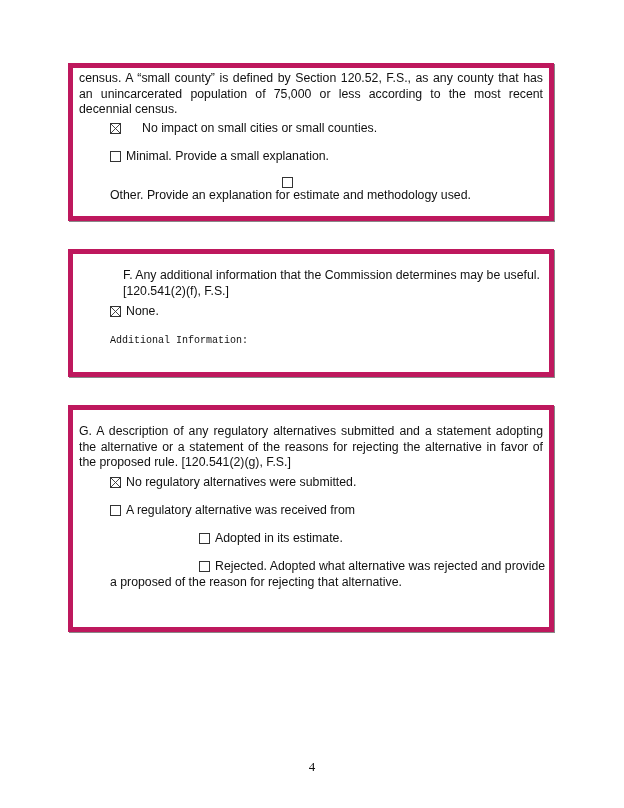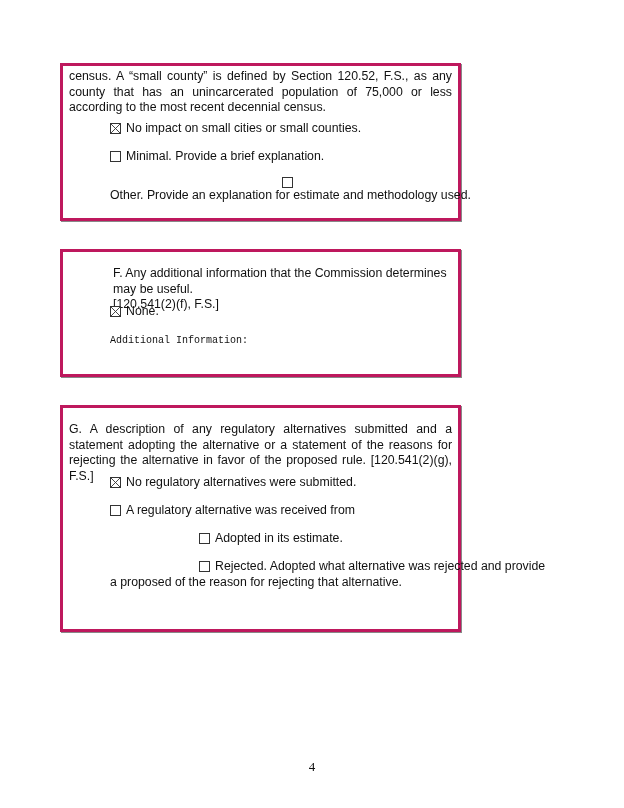--- a/index.html
+++ b/index.html
@@ -1,48 +1,48 @@
 <!DOCTYPE html>
 <html><head>
 <meta charset="utf-8">
 <style>
   html, body { margin: 0; padding: 0; background: #ffffff; }
   body { width: 624px; height: 808px; position: relative; overflow: hidden;
          font-family: "Liberation Sans", sans-serif; color: #111; }
-  .box { position: absolute; left: 60px; width: 401px; border: 3px solid #be185d;
+  .box { position: absolute; left: 68px; width: 486px; border: 5px solid #be185d;
          box-shadow: 1px 1px 0 #888; box-sizing: border-box; }
   .para { font-size: 12.3px; line-height: 15.5px; text-align: justify; margin: 0; padding: 0 6px; }
   .para.nojust { text-align: left; margin-left: 44px; }
   .opt { position: absolute; font-size: 12.3px; line-height: 15px; white-space: nowrap; display: flex; align-items: center; }
   .cb { display: inline-block; width: 11px; height: 11px; border: 1px solid #333; margin-right: 5px;
         position: relative; box-sizing: border-box; background: #fff; flex: 0 0 auto; }
   .cb svg { position: absolute; left: 0; top: 0; width: 9px; height: 9px; }
   .plain { position: absolute; font-size: 10px; line-height: 15px; white-space: nowrap; font-family: Liberation Mono, monospace; }
   .wrap-line { position: absolute; font-size: 12.3px; line-height: 15px; white-space: nowrap; }
   .page-num { position: absolute; left: 0; width: 624px; top: 759px; text-align: center;
               font-family: "Liberation Serif", serif; font-size: 13px; }
 </style>
 </head>
 <body>
 
 <div class="box" style="top:63px; height:158px;">
   <p class="para" style="padding-top:3px;">census. A “small county” is defined by Section 120.52, F.S., as any county that has an unincarcerated population of 75,000 or less according to the most recent decennial census.</p>
 </div>
-<div class="opt" style="left:110px; top:121px;">
+<div class="opt" style="left:110px; top:121px;gap:16px;">
   <span class="cb">
     <svg viewBox="0 0 9 9">
         <line x1="0" y1="0" x2="9" y2="9" stroke="#333" stroke-width="0.9"></line>
         <line x1="9" y1="0" x2="0" y2="9" stroke="#333" stroke-width="0.9"></line>
       </svg>
   </span>
   <span>No impact on small cities or small counties.</span>
 </div>
 <div class="opt" style="left:110px; top:149px;">
   <span class="cb"></span>
-  <span>Minimal. Provide a brief explanation.</span>
+  <span>Minimal. Provide a small explanation.</span>
 </div>
 <div class="opt" style="left:110px; top:177px;flex-direction:column;">
   <span class="cb"></span>
   <span>Other. Provide an explanation for estimate and methodology used.</span>
 </div>
 
 <div class="box" style="top:249px; height:128px;">
   <p class="para nojust" style="padding-top:14px;">
     <span>F. Any additional information that the Commission determines may be useful.</span><br>
     <span>[120.541(2)(f), F.S.]</span>

